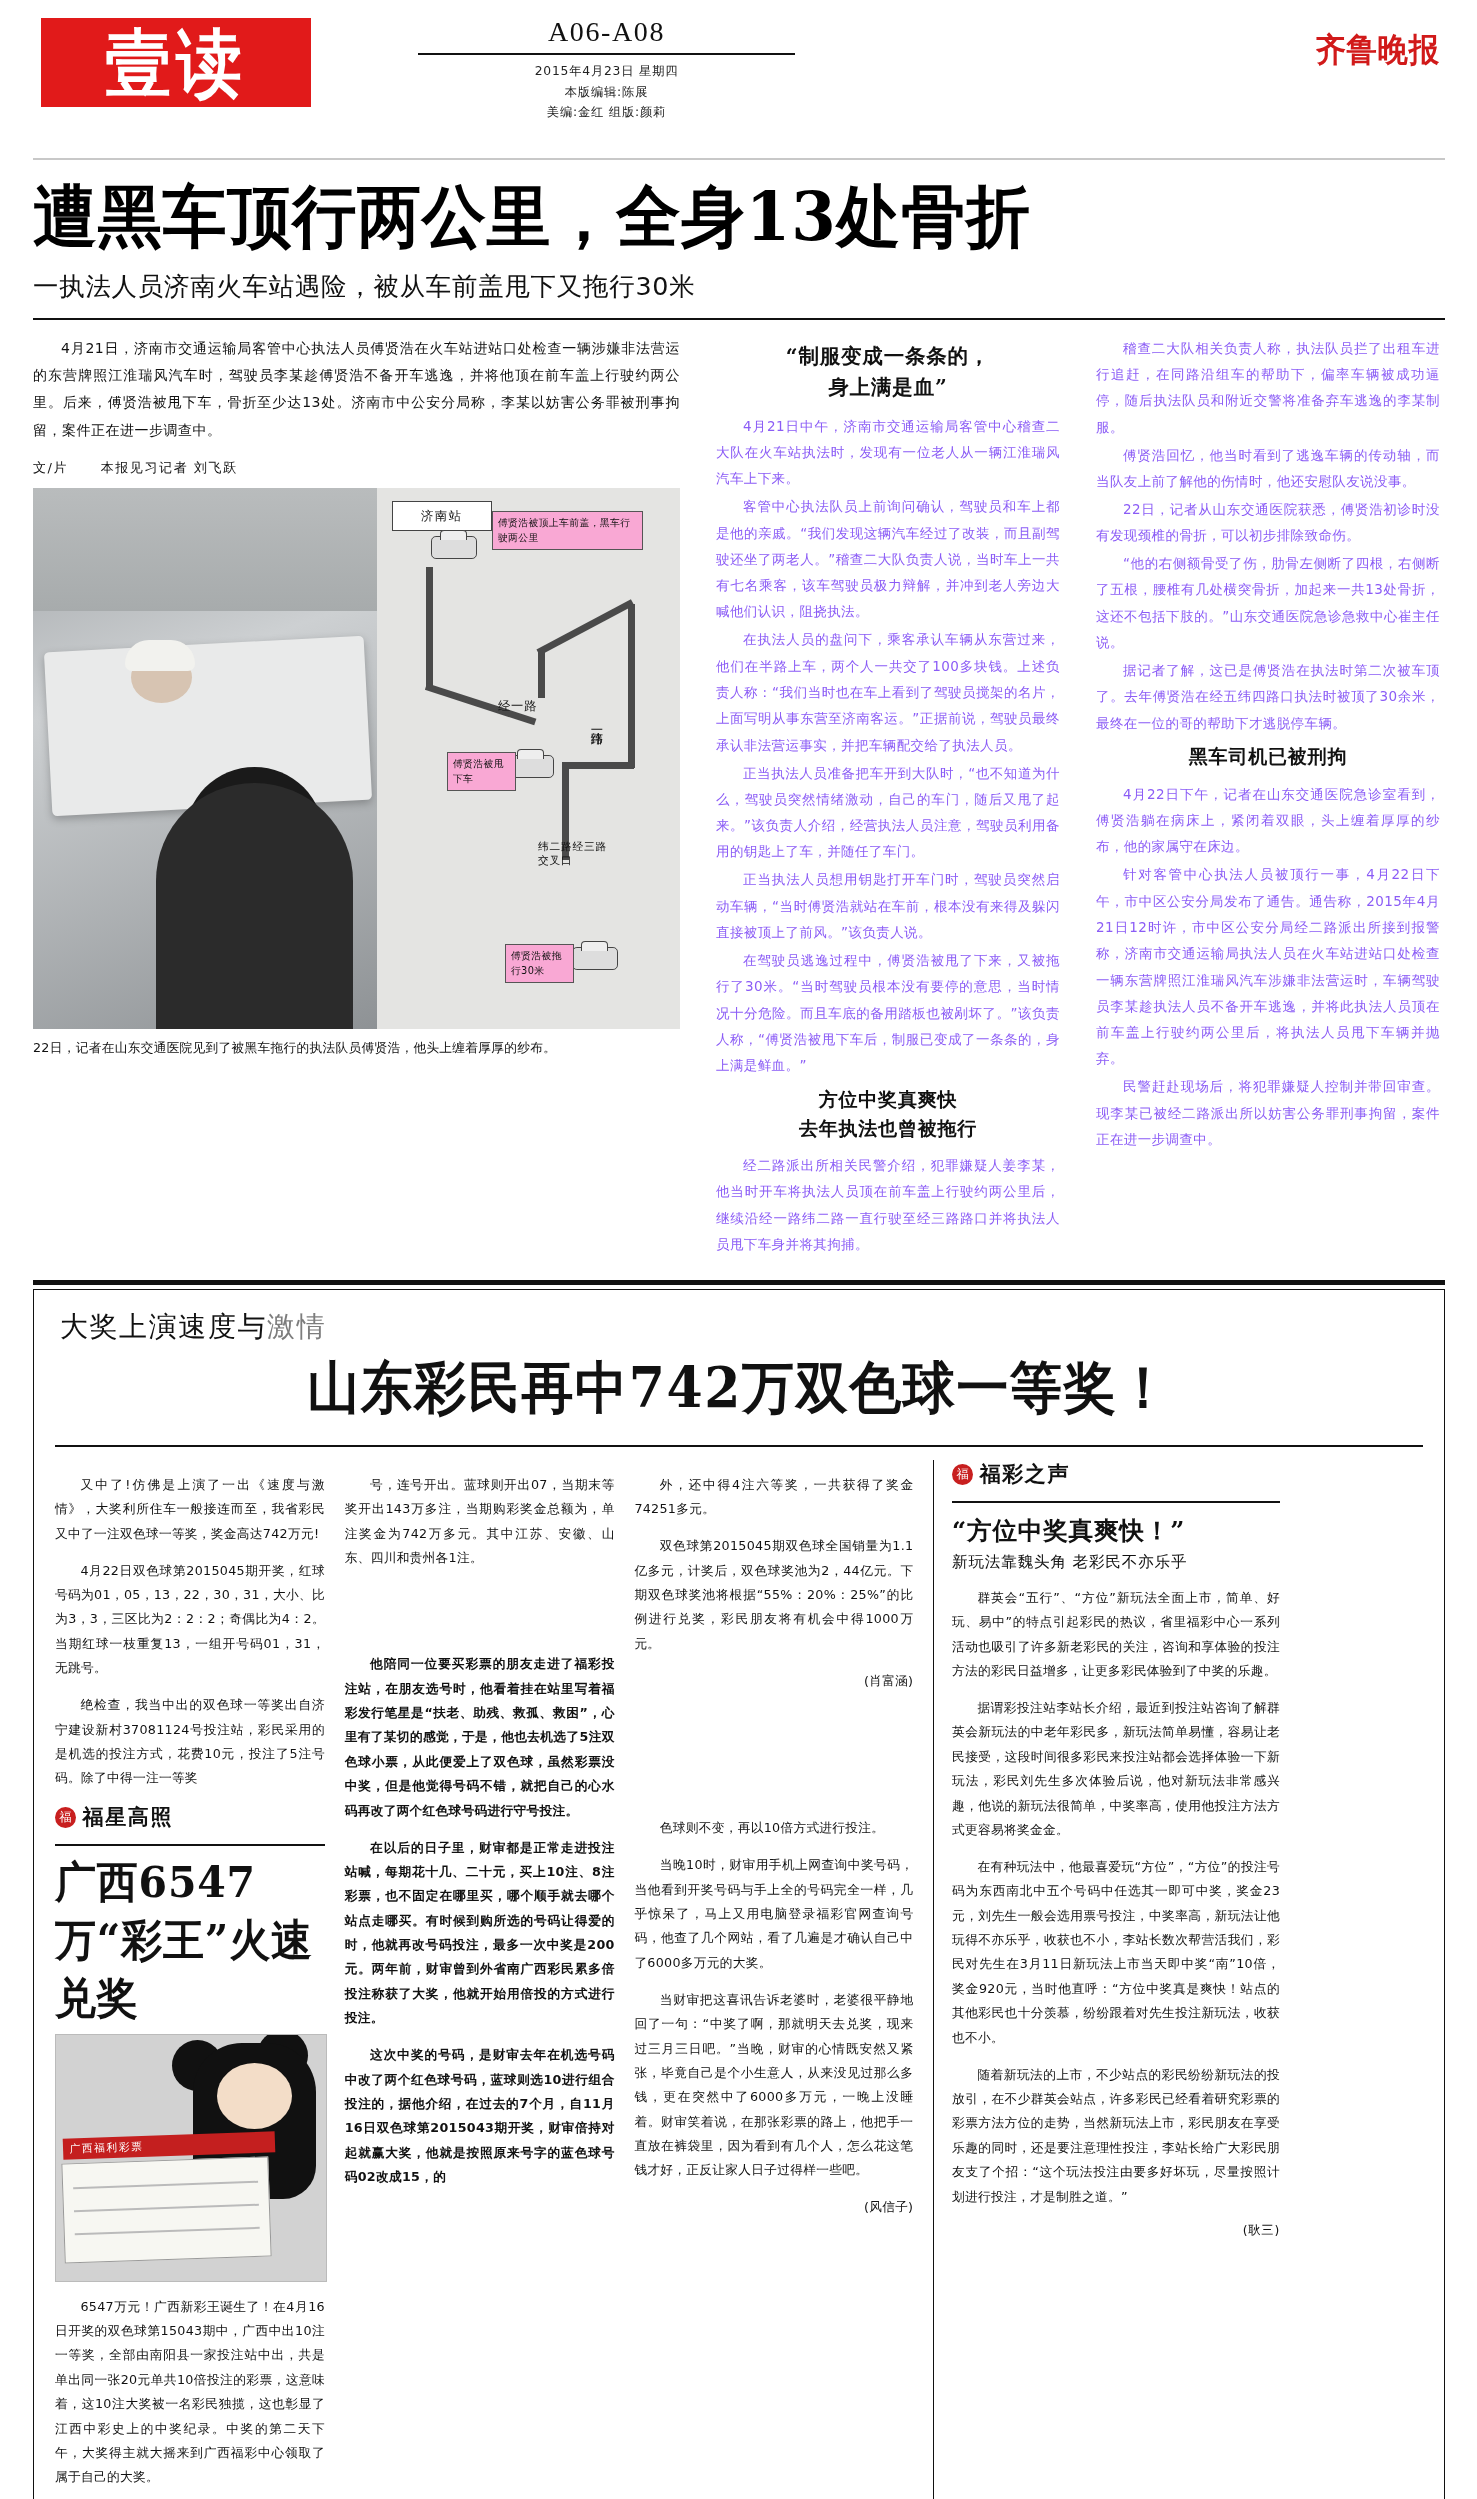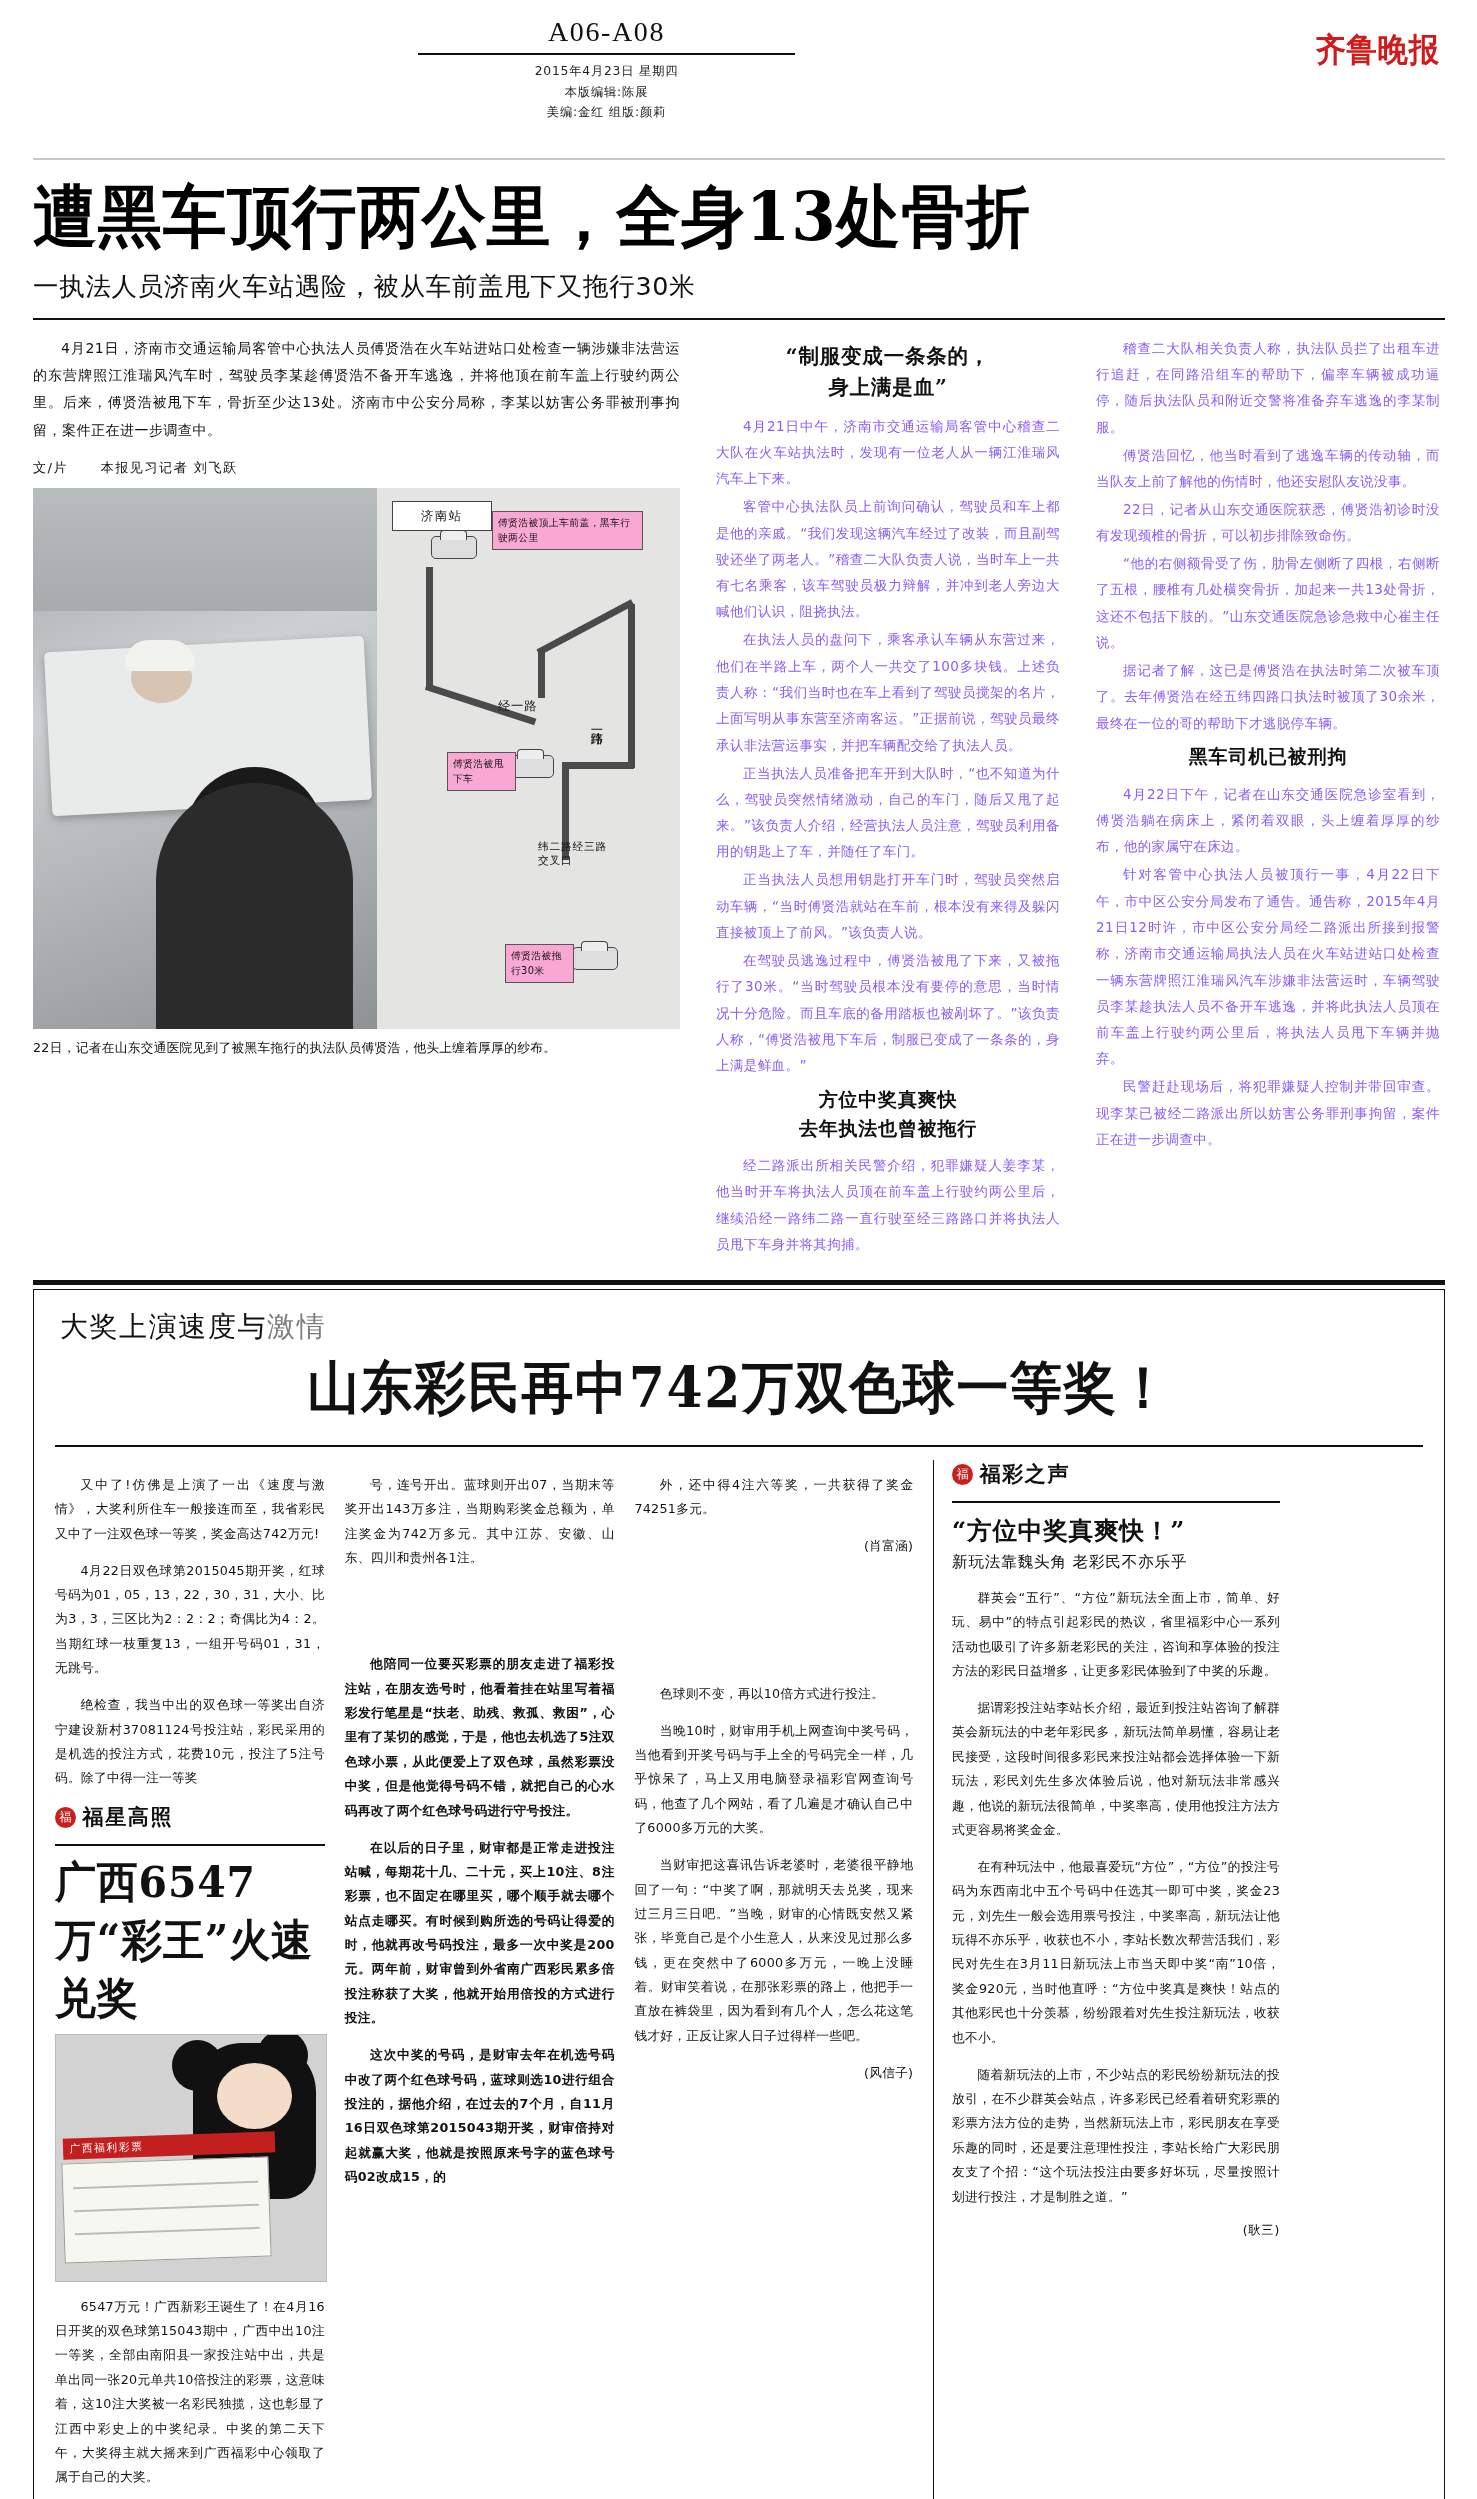--- a/index.html
+++ b/index.html
@@ -226,20 +226,23 @@
   }
   .side-sub{font-size:15.6px;letter-spacing:0.8px;margin:0 0 9.8px;}
   .sign{text-align:right;font-size:12.3px;margin-top:4.9px;letter-spacing:0.8px;}
 </style>
 </head>
 <body>
 
 <div class="page">
 
   <div class="masthead">
+    <div class="logo-box">
+      <span class="logo-text">壹读</span>
+    </div>
     <div class="mast-center">
       <div class="mast-pages">A06-A08</div>
       <div class="mast-rule"></div>
       <div class="mast-line">2015年4月23日  星期四</div>
       <div class="mast-line">本版编辑:陈展</div>
       <div class="mast-line">美编:金红  组版:颜莉</div>
     </div>
     <div class="mast-right">
       <span class="paper-name">齐鲁晚报</span>
     </div>
@@ -395,20 +398,21 @@
           <div class="lot-body" style="margin-top:82px;font-weight:bold;">
             <p>他陪同一位要买彩票的朋友走进了福彩投注站，在朋友选号时，他看着挂在站里写着福彩发行笔星是“扶老、助残、救孤、救困”，心里有了某切的感觉，于是，他也去机选了5注双色球小票，从此便爱上了双色球，虽然彩票没中奖，但是他觉得号码不错，就把自己的心水码再改了两个红色球号码进行守号投注。</p>
             <p>在以后的日子里，财审都是正常走进投注站喊，每期花十几、二十元，买上10注、8注彩票，也不固定在哪里买，哪个顺手就去哪个站点走哪买。有时候到购所选的号码让得爱的时，他就再改号码投注，最多一次中奖是200元。两年前，财审曾到外省南广西彩民累多倍投注称获了大奖，他就开始用倍投的方式进行投注。</p>
             <p>这次中奖的号码，是财审去年在机选号码中改了两个红色球号码，蓝球则选10进行组合投注的，据他介绍，在过去的7个月，自11月16日双色球第2015043期开奖，财审倍持对起就赢大奖，他就是按照原来号字的蓝色球号码02改成15，的</p>
           </div>
         </div>
 
         <div class="lot-c wide">
           <div class="lot-body">
             <p>外，还中得4注六等奖，一共获得了奖金74251多元。</p>
+            <p>双色球第2015045期双色球全国销量为1.1亿多元，计奖后，双色球奖池为2，44亿元。下期双色球奖池将根据“55%：20%：25%”的比例进行兑奖，彩民朋友将有机会中得1000万元。</p>
             <p style="text-indent:0;text-align:right;">(肖富涵)</p>
           </div>
           <div class="lot-body" style="margin-top:123px;">
             <p>色球则不变，再以10倍方式进行投注。</p>
             <p>当晚10时，财审用手机上网查询中奖号码，当他看到开奖号码与手上全的号码完全一样，几乎惊呆了，马上又用电脑登录福彩官网查询号码，他查了几个网站，看了几遍是才确认自己中了6000多万元的大奖。</p>
             <p>当财审把这喜讯告诉老婆时，老婆很平静地回了一句：“中奖了啊，那就明天去兑奖，现来过三月三日吧。”当晚，财审的心情既安然又紧张，毕竟自己是个小生意人，从来没见过那么多钱，更在突然中了6000多万元，一晚上没睡着。财审笑着说，在那张彩票的路上，他把手一直放在裤袋里，因为看到有几个人，怎么花这笔钱才好，正反让家人日子过得样一些吧。</p>
             <p style="text-indent:0;text-align:right;">(风信子)</p>
           </div>
         </div>
 

